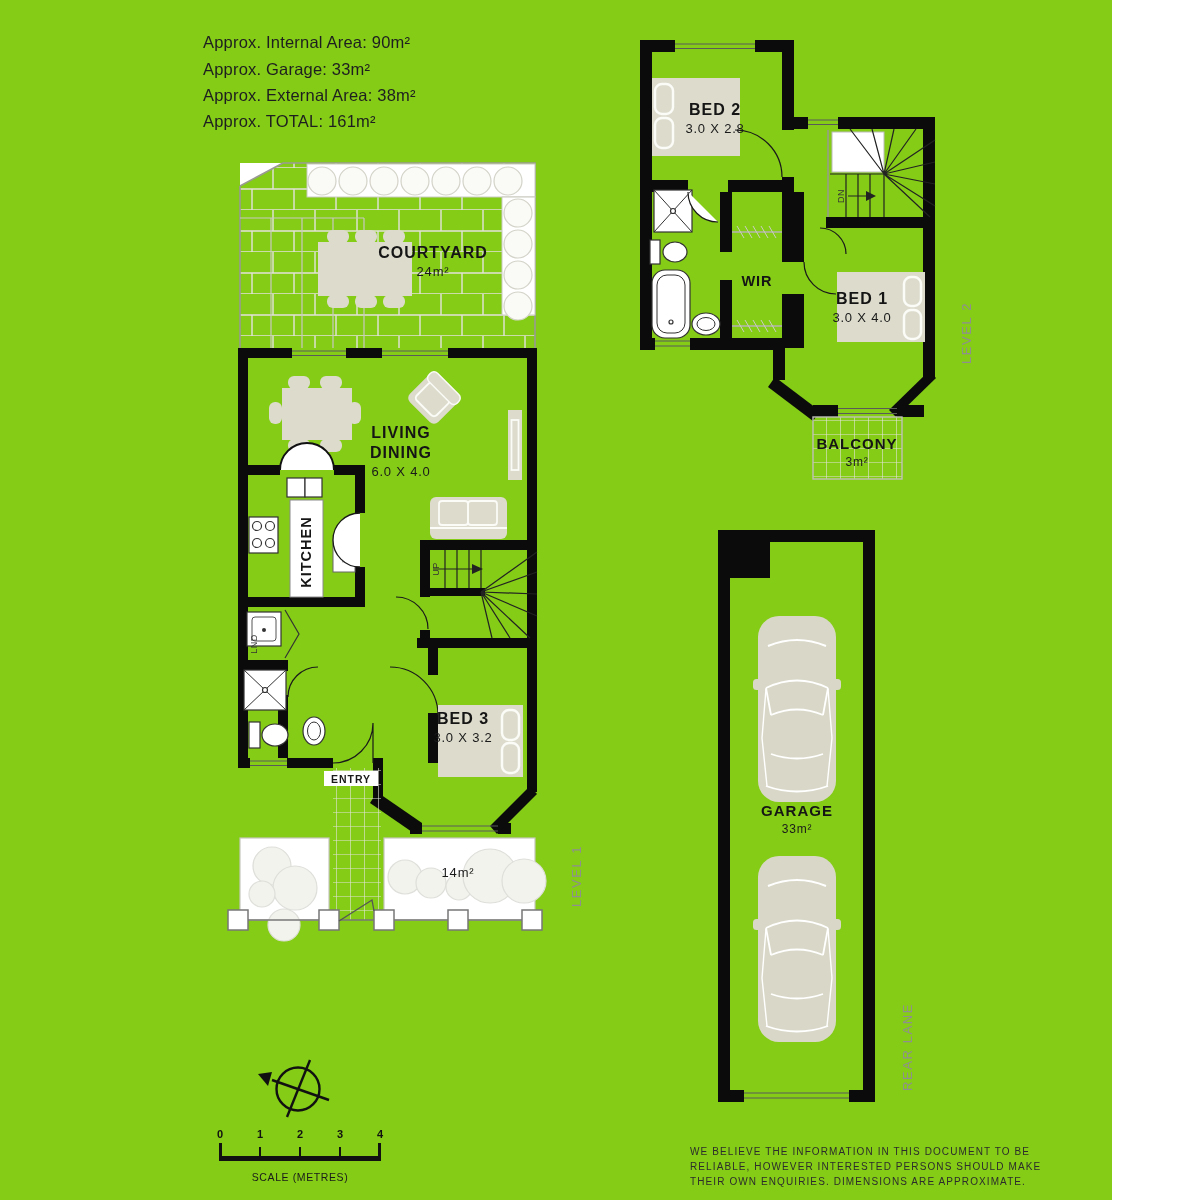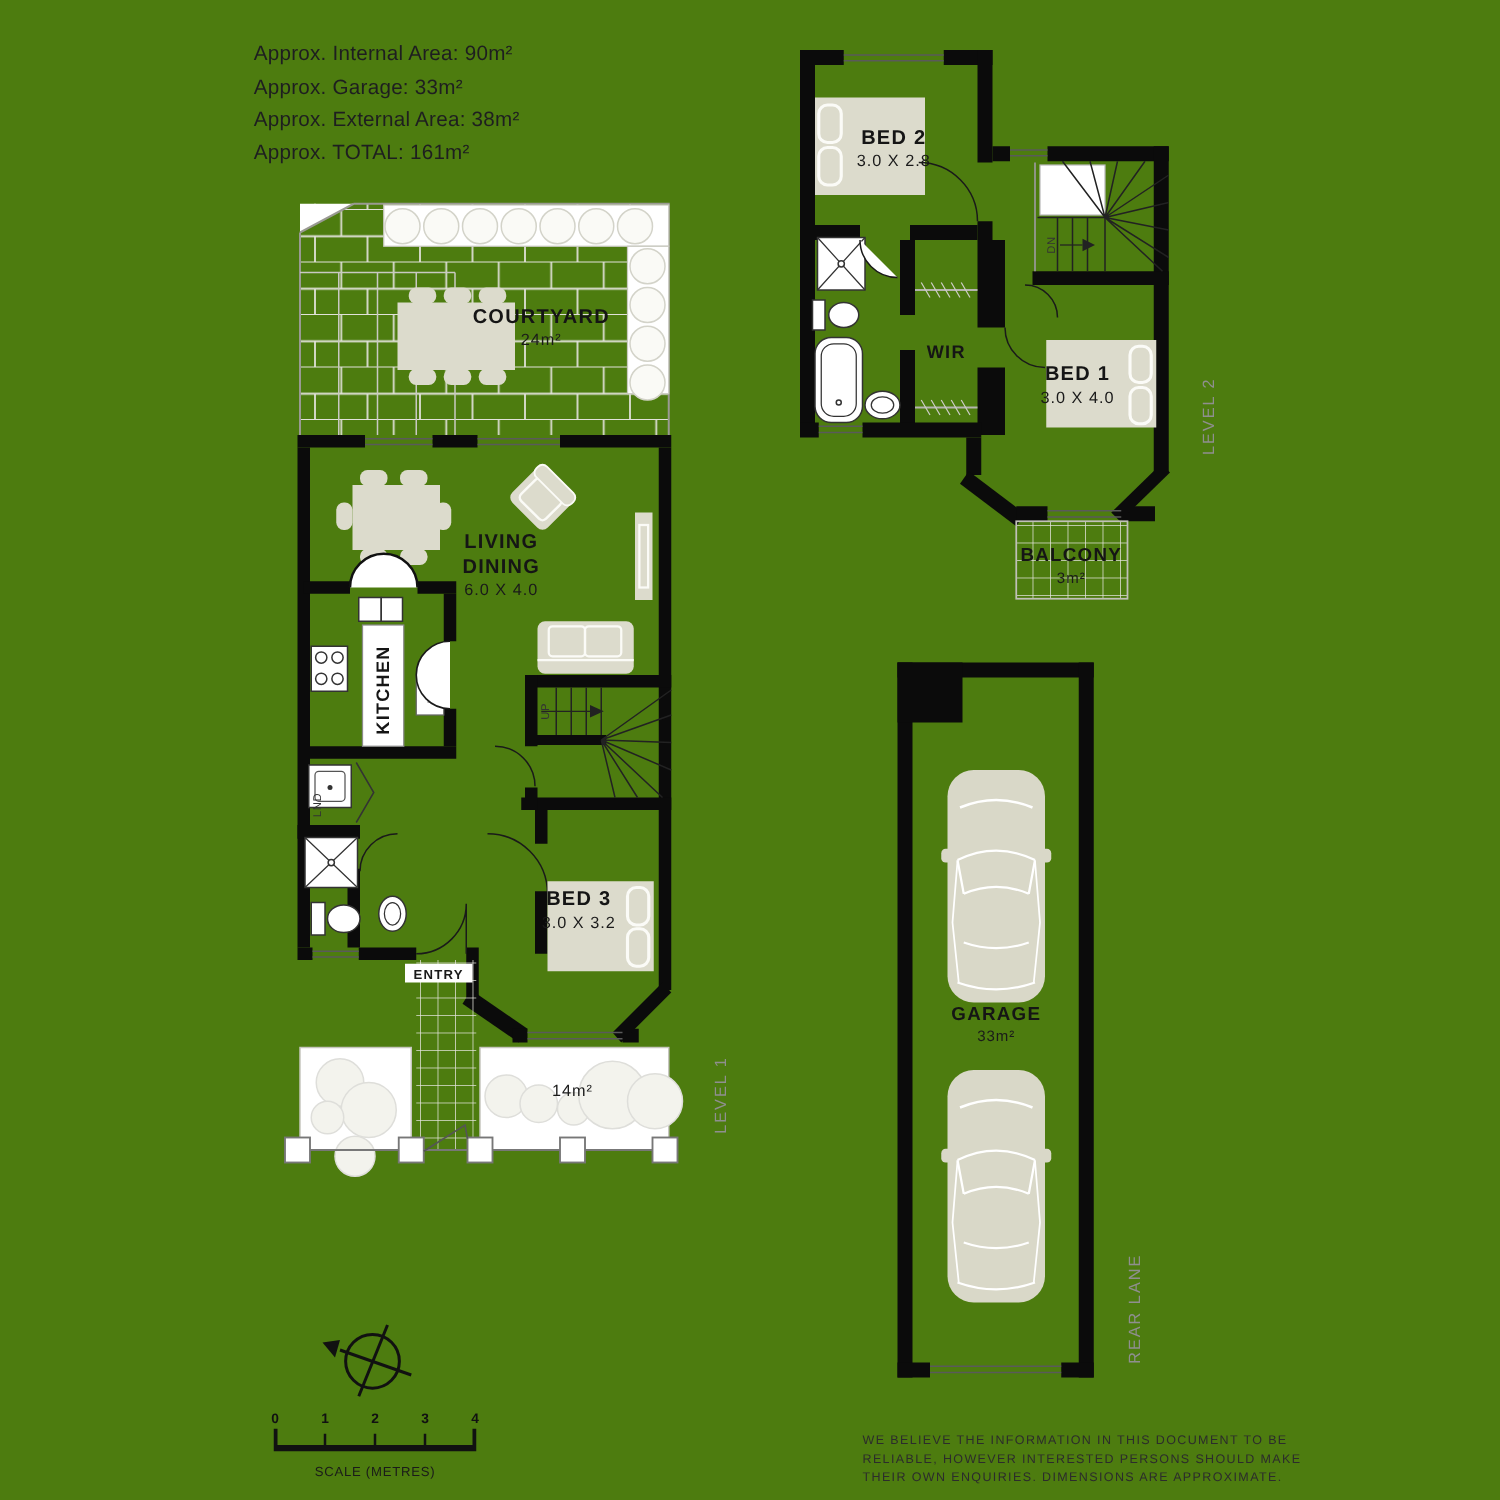--- a/index.html
+++ b/index.html
@@ -1,16 +1,16 @@
 <!DOCTYPE html>
 <html><head>
 <meta charset="utf-8">
 <style>
   html,body{margin:0;padding:0;background:#fff;}
-  .canvas{width:1200px;height:1200px;background:#4d7c0f;position:relative;overflow:hidden;text-align:right;}
+  .canvas{width:1112px;height:1200px;background:#84cc16;position:relative;overflow:hidden;text-align:right;}
   svg{display:block;}
   text{font-family:"Liberation Sans","DejaVu Sans",sans-serif;}
   .hdr{font-size:16.5px;fill:#1e1e20;font-weight:500;letter-spacing:.2px;}
   .room{font-size:16px;fill:#151515;font-weight:600;letter-spacing:1px;}
   .dim{font-size:13px;fill:#1a1a1a;font-weight:500;letter-spacing:.8px;}
   .tiny{font-size:10.5px;fill:#1a1a1a;font-weight:600;letter-spacing:1px;}
   .micro{font-size:9px;fill:#333;font-weight:500;letter-spacing:.5px;}
   .gray{fill:#8f8f8f;font-weight:500;letter-spacing:1.6px;font-size:13px;}
   .disc{font-size:10px;fill:#2c2c2c;font-weight:500;letter-spacing:1.1px;}
   .scalenum{font-size:11px;fill:#111;font-weight:600;}

